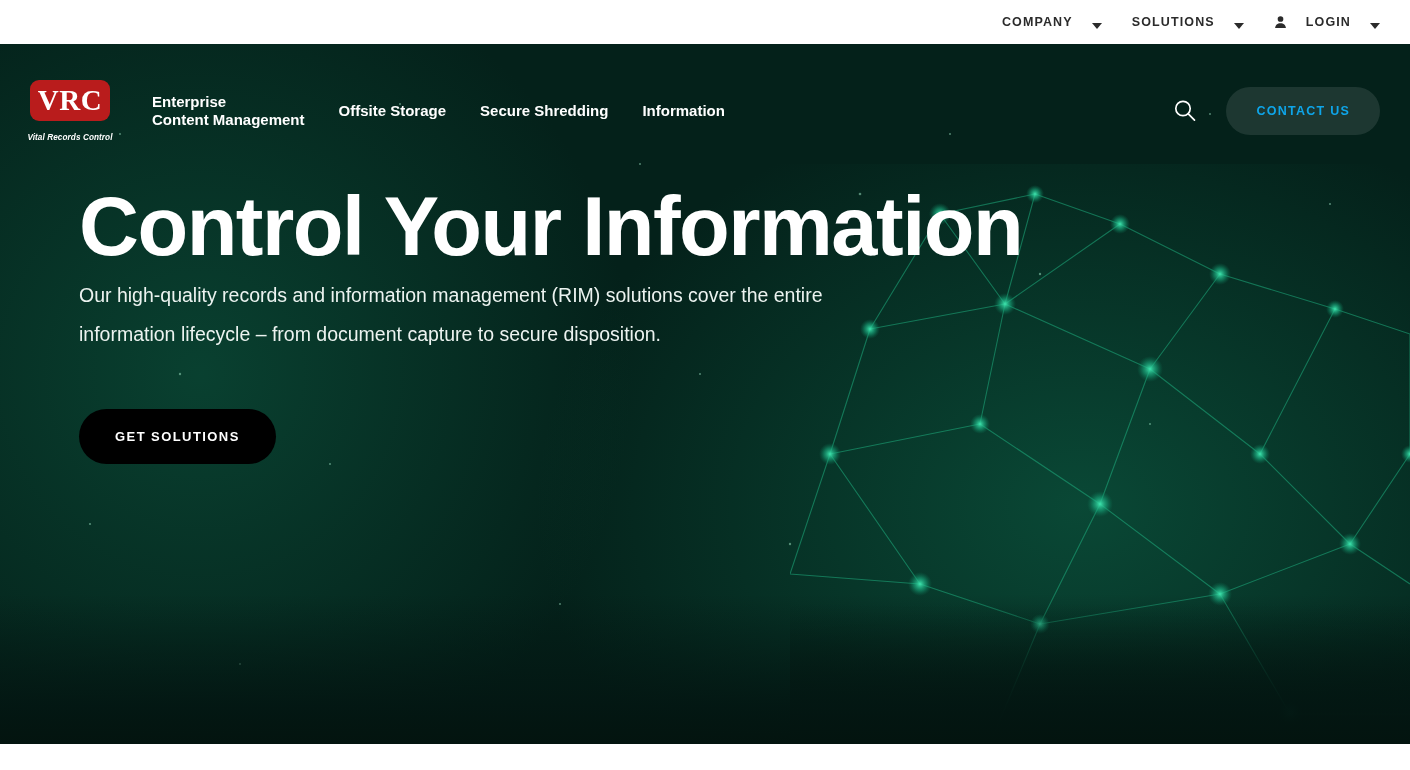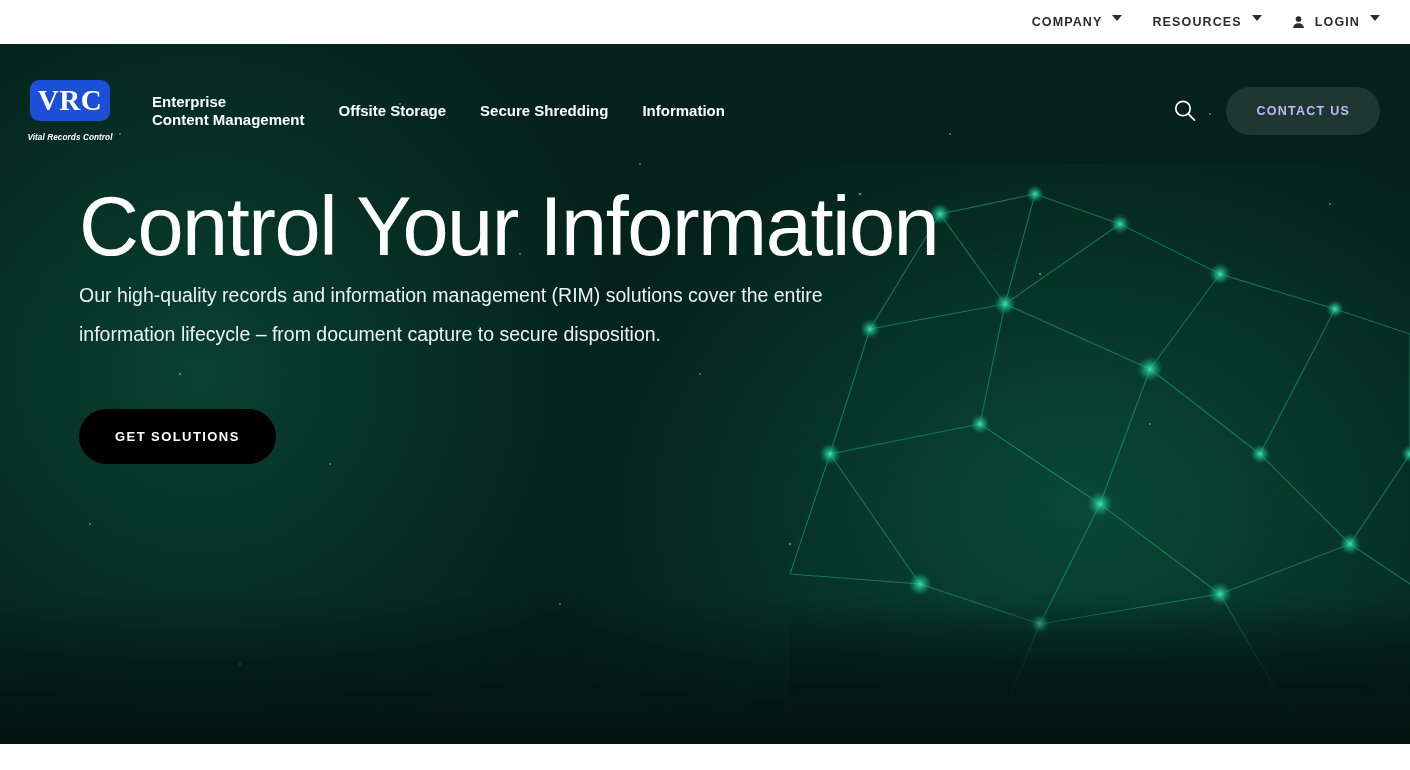--- a/index.html
+++ b/index.html
@@ -9,21 +9,21 @@
     background:#ffffff; overflow:hidden;
   }
 
   
   .topbar{
     height:44px; background:#ffffff;
     display:flex; align-items:center; justify-content:flex-end;
     padding-right:30px; gap:30px;
   }
   .topbar-item{
-    display:flex; align-items:flex-start; gap:10px;
+    display:flex; align-items:flex-end; gap:19px;
     font-size:12.5px; font-weight:700; letter-spacing:.09em;
     color:#2b2b2b; cursor:pointer; white-space:nowrap;
   }
   .caret{
     width:0;height:0;border-left:5px solid transparent;
     border-right:5px solid transparent;border-top:6px solid #2b2b2b;
     display:inline-block;
   }
   .person-ico{ width:13px;height:14px;display:inline-block; }
 
@@ -51,49 +51,49 @@
   
   .mainnav{
     position:relative; z-index:5; height:134px;
     display:flex; align-items:center; padding:0 30px 0 30px;
   }
   .logo{
     width:80px; height:62px; margin-right:42px;
     display:flex; flex-direction:column; align-items:center; cursor:pointer;
   }
   .logo-box{
-    width:80px; height:45px; background:#1d4ed8; border-radius:9px;
+    width:80px; height:45px; background:#b91c1c; border-radius:9px;
     display:flex; align-items:center; justify-content:center;
   }
   .logo-box span{
     font-family:"Liberation Serif", serif; font-weight:700;
     font-size:29px; color:#ffffff; letter-spacing:.5px;
   }
   .logo-tag{
     margin-top:12px; font-size:8.2px; font-weight:700; font-style:italic;
     color:#ffffff; letter-spacing:.01em; white-space:nowrap;
   }
   .navlinks{ display:flex; align-items:center; gap:34px; }
   .navlink{
     color:#ffffff; font-size:15px; font-weight:700; line-height:1.2;
     cursor:pointer; white-space:nowrap;
   }
   .navlink .l2{ display:block; }
   .nav-right{ margin-left:auto; display:flex; align-items:center; gap:28px; }
   .search-btn{ width:26px;height:26px;cursor:pointer; }
   .contact-btn{
     background:rgba(255,255,255,.10); border:none; border-radius:30px;
-    color:#c4b5fd; font-size:12.5px; font-weight:700; letter-spacing:.1em;
+    color:#0ea5e9; font-size:12.5px; font-weight:700; letter-spacing:.1em;
     padding:17px 30px; cursor:pointer; white-space:nowrap;
   }
 
   
   .hero-body{ position:relative; z-index:5; padding-left:79px; }
   .headline{
-    color:#ffffff; font-size:83px; font-weight:400; line-height:1.18;
+    color:#ffffff; font-size:83px; font-weight:700; line-height:1.18;
     letter-spacing:-.018em; max-width:1000px;
   }
   .sub{
     color:#ecf3f0; font-size:19.5px; line-height:1.98;
     max-width:800px; font-weight:400;
   }
   .cta{
     margin-top:56px; display:inline-block; background:#000000; border:none;
     border-radius:40px; color:#ffffff; font-size:13px; font-weight:700;
     letter-spacing:.11em; padding:20px 36px; cursor:pointer;
@@ -104,21 +104,21 @@
 <body>
 
 <div class="topbar">
 
   <div class="topbar-item">
     <span>COMPANY</span>
     <span class="caret"></span>
   </div>
 
   <div class="topbar-item">
-    <span>RESOURCES</span>
+    <span>SOLUTIONS</span>
     <span class="caret"></span>
   </div>
 
   <div class="topbar-item">
     <svg class="person-ico" viewBox="0 0 16 16">
       <circle cx="8" cy="4.3" r="3.5" fill="#2b2b2b"></circle>
       <path d="M1.4 15.5c0-3.6 2.95-6 6.6-6s6.6 2.4 6.6 6z" fill="#2b2b2b"></path>
     </svg>
     <span>LOGIN</span>
     <span class="caret"></span>

